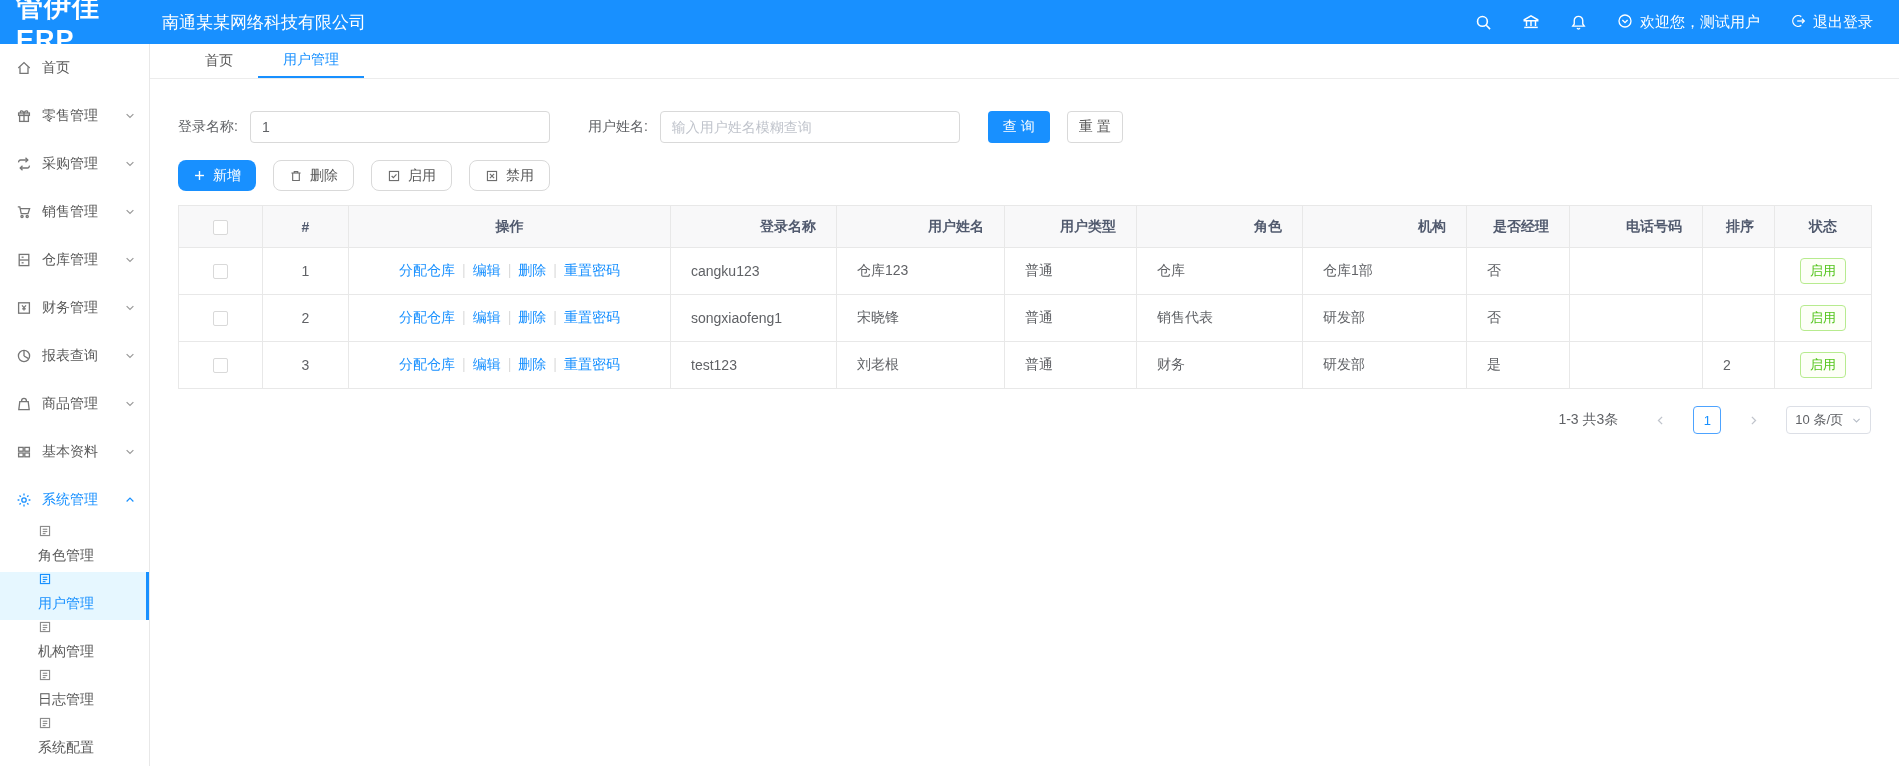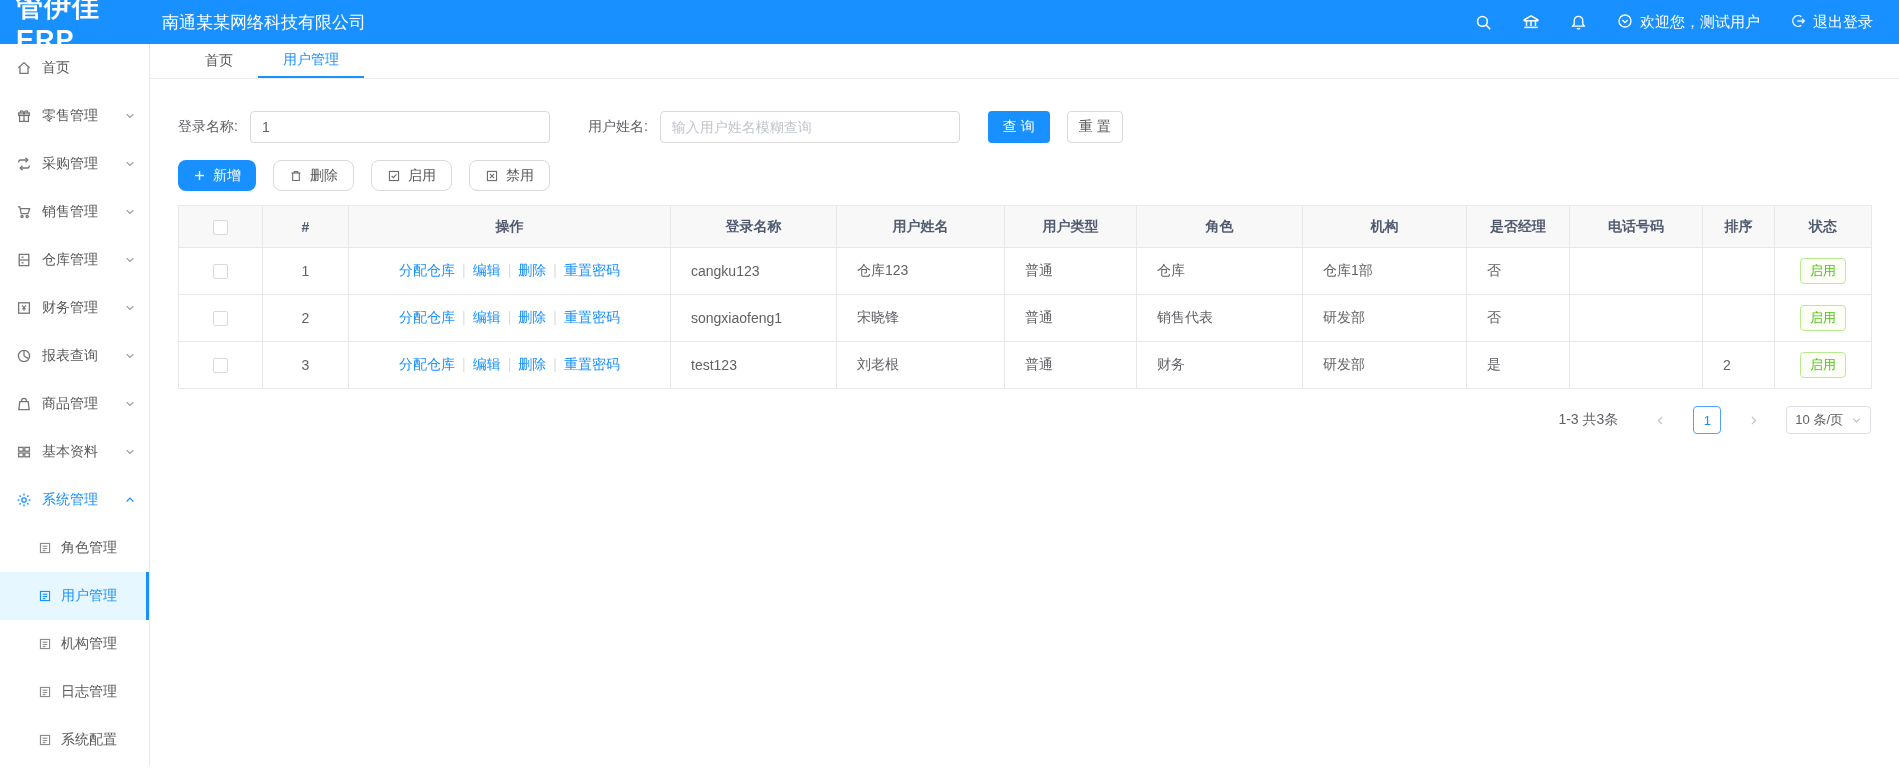--- a/index.html
+++ b/index.html
@@ -21,22 +21,22 @@
   .main { flex:1; display:flex; flex-direction:column; min-width:0; }
 
   
   .menu-item { height:48px; display:flex; align-items:center; gap:10px; padding-left:16px;
     font-size:14px; color:#595959; position:relative; cursor:pointer; }
   .menu-item svg { stroke:#767676; flex-shrink:0; }
   .menu-item .chev { position:absolute; right:13px; display:flex; }
   .menu-item .chev svg { stroke:#9a9a9a; }
   .menu-item.active { color:#1890ff; }
   .menu-item.active svg { stroke:#1890ff; }
-  .sub-item { height:48px; display:flex; align-items:center; gap:9px; padding-left:38px;
-    font-size:14px; color:#595959; cursor:pointer; }
+  .sub-item { height:48px; display:flex; gap:9px; padding-left:38px;
+    font-size:14px; color:#595959; cursor:pointer;flex-direction:column; }
   .sub-item svg { stroke:#8c8c8c; flex-shrink:0; }
   .sub-item.active { background:#e6f7ff; color:#1890ff; box-shadow: inset -3px 0 0 #1890ff; }
   .sub-item.active svg { stroke:#1890ff; }
 
   
   .tabbar { height:35px; border-bottom:1px solid #ececec; display:flex; align-items:stretch; padding-left:30px; background:#fff; }
   .tab { padding:0 25px; display:flex; align-items:center; font-size:14px; color:#595959; cursor:pointer; }
   .tab.active { color:#1890ff; border-bottom:2px solid #1890ff; }
 
   
@@ -59,21 +59,21 @@
   .tbtn { height:31px; padding:0 15px; border-radius:8px; font-size:14px; display:inline-flex;
     align-items:center; gap:7px; cursor:pointer; font-family:inherit; }
   .tbtn-primary { background:#1890ff; color:#fff; border:none; }
   .tbtn-primary svg { stroke:#fff; }
   .tbtn-plain { background:#fff; color:#595959; border:1px solid #d9d9d9; }
   .tbtn-plain svg { stroke:#6e6e6e; }
 
   
   table { width:100%; border-collapse:collapse; table-layout:fixed; margin-top:14px; }
   th { background:#f8f8f9; color:#515a6e; font-weight:bold; font-size:14px; height:42px;
-    border:1px solid #e8e8e8; padding:0 20px; text-align:center; }
+    border:1px solid #e8e8e8; padding:0 20px; text-align:right; }
   td { height:47px; border:1px solid #e8e8e8; font-size:14px; color:#606266; padding:0 20px; text-align:left; background:#fff; }
   th.c, td.c { text-align:center; padding:0 4px; }
   .cbx { width:15px; height:15px; border:1px solid #d9d9d9; border-radius:2px; background:#fff;
     display:inline-block; vertical-align:middle; cursor:pointer; }
   .op-link { color:#1890ff; text-decoration:none; cursor:pointer; }
   .op-sep { color:#dcdcdc; margin:0 7px; }
   .badge { color:#52c41a; border:1px solid #b7eb8f; background:#fdfff7; padding:3px 9px;
     border-radius:4px; font-size:13px; display:inline-block; }
 
   

